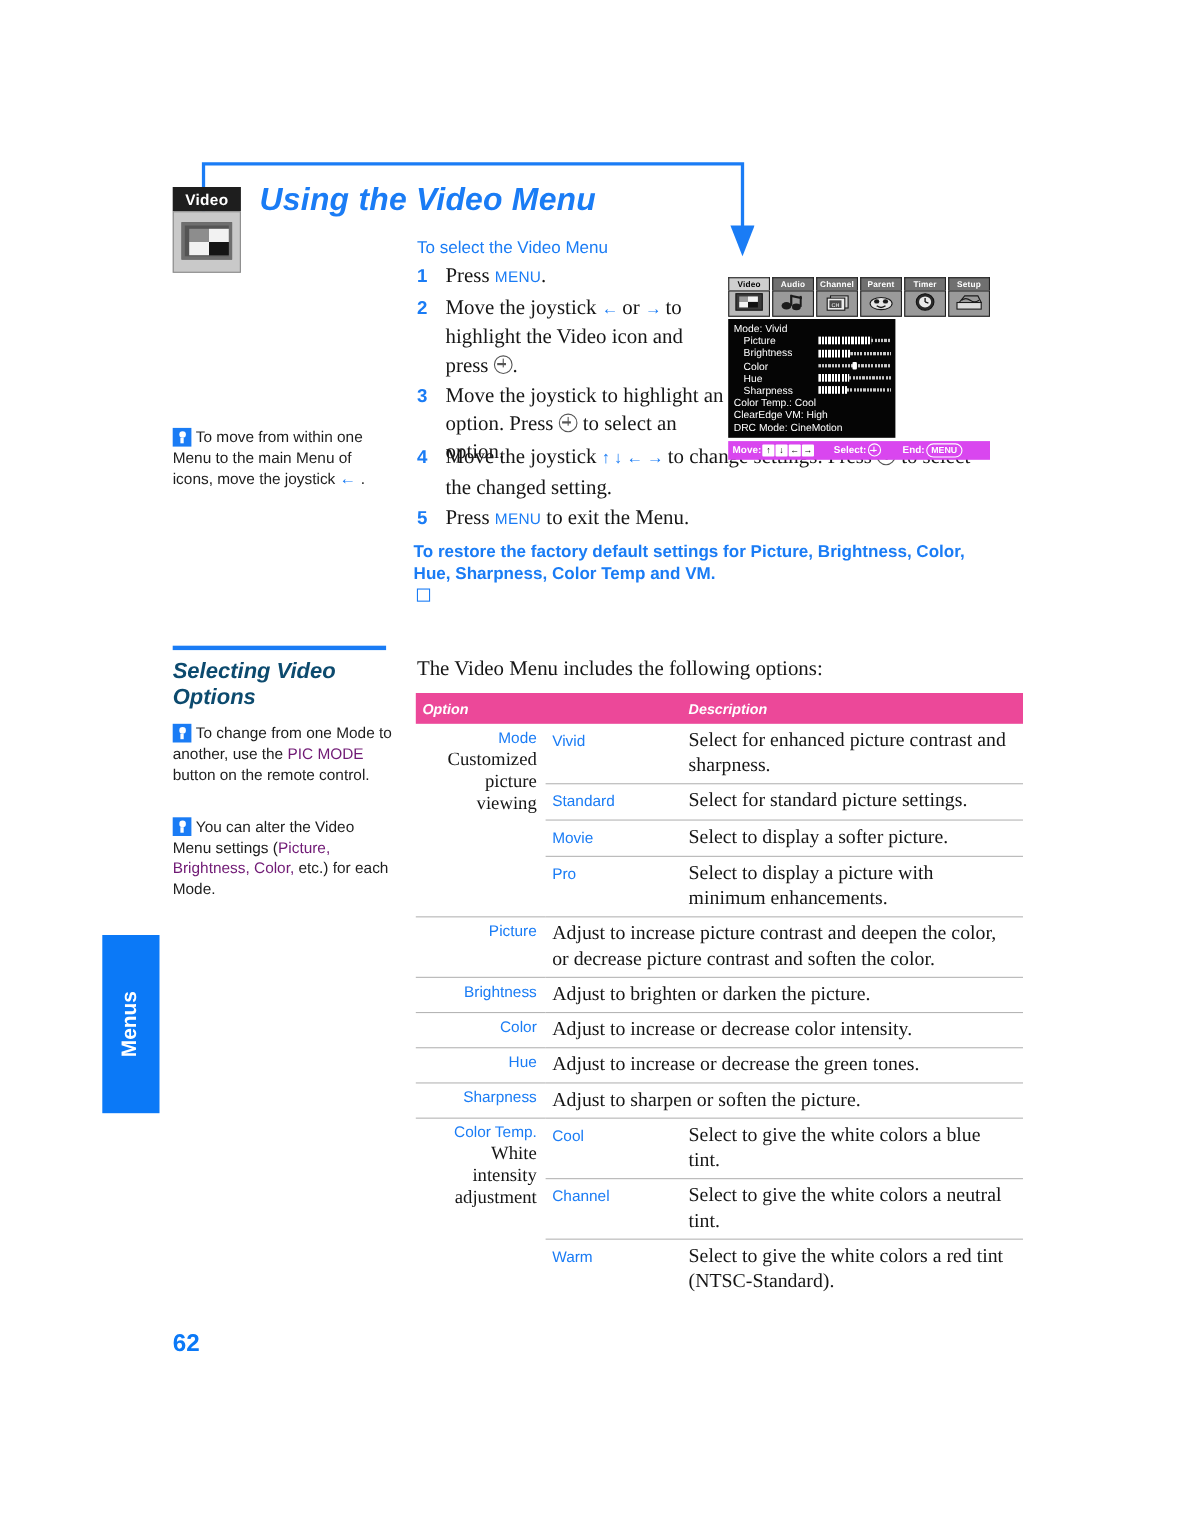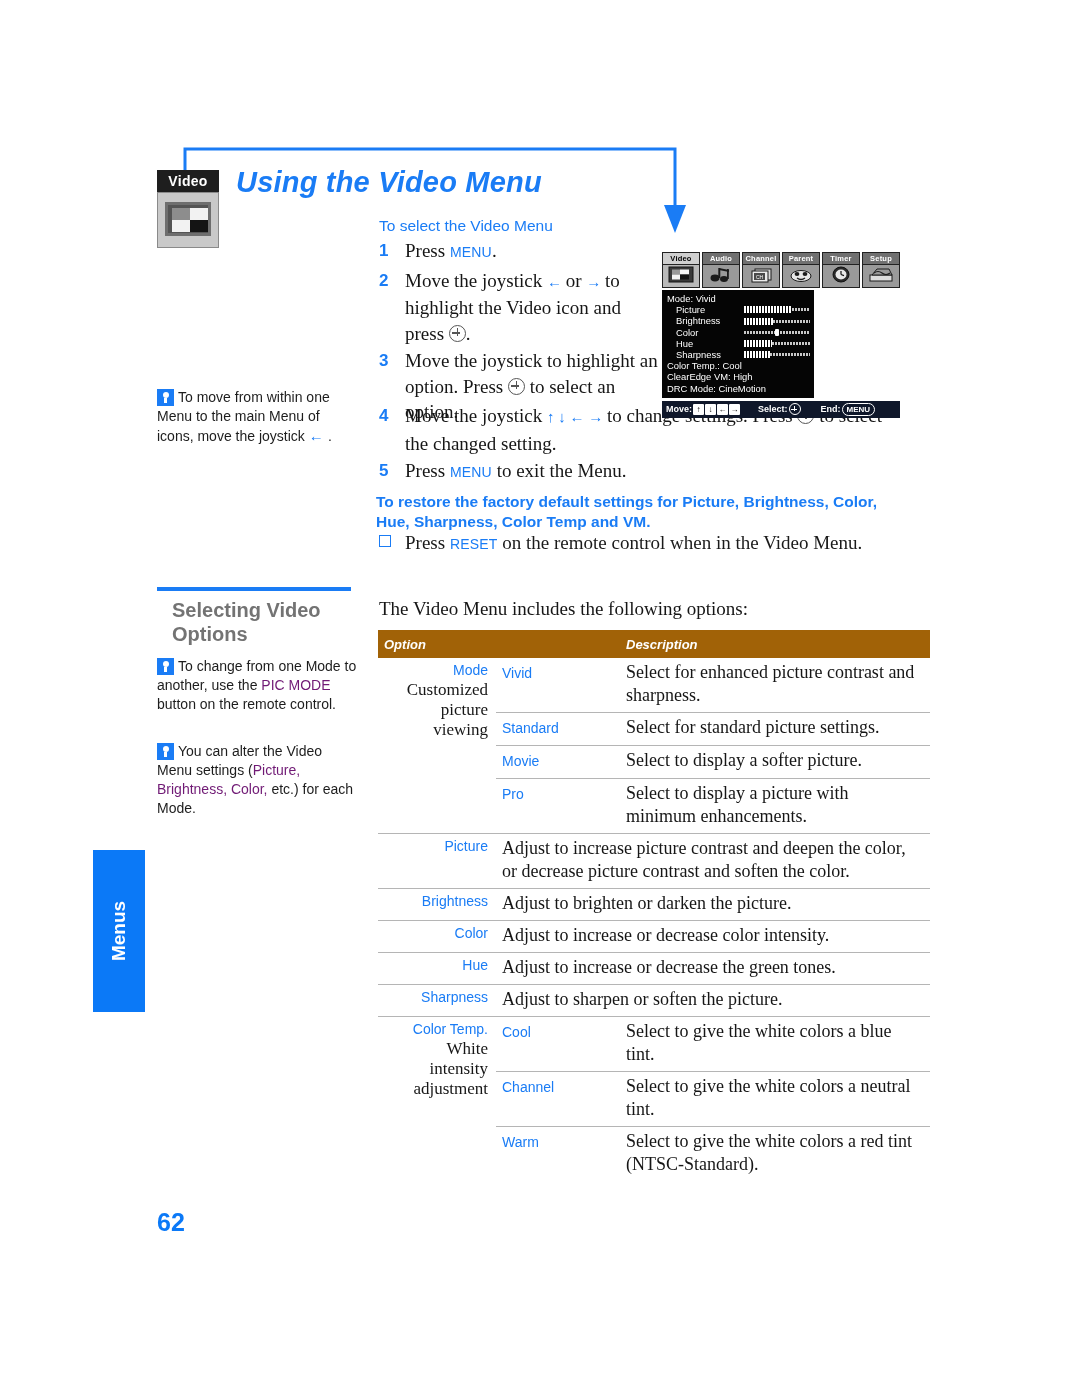--- a/index.html
+++ b/index.html
@@ -251,21 +251,21 @@
   }
   .osd-bar .rest {
     position:absolute; top:2px; height:3px;
     background: repeating-linear-gradient(to right,#c8c8c8 0 2px, #050505 2px 3px);
   }
   .osd-bar .knob {
     position:absolute; top:0; width:4px; height:7px; background:#fff; border-radius:1px;
   }
   #osd-footer {
     margin-top: 3px;
-    background: #0f172a;
+    background: #d946ef;
     height: 17px;
     width: 238px;
     display: flex;
     align-items: center;
     padding-left: 4px;
     box-sizing: border-box;
     color: #ffffff;
     font-family: "Liberation Sans", sans-serif;
     font-size: 9px;
     font-weight: 700;
@@ -343,27 +343,28 @@
   #sel-rule {
     position: absolute;
     left: 157px;
     top: 587px;
     width: 194px;
     height: 4px;
     background: #1a7cf5;
   }
   #sel-title {
     position: absolute;
-    left: 172px;
+    left: 157px;
     top: 598px;
     width: 200px;
     font-family: "Liberation Sans", sans-serif;
     font-size: 20px;
     font-weight: 700;
-    color: #737373;
+    font-style: italic;
+    color: #0c4a6e;
     line-height: 24px;
   }
   #note-mode {
     position: absolute;
     left: 157px;
     top: 657px;
     width: 200px;
   }
   #note-alter {
     position: absolute;
@@ -392,21 +393,21 @@
     font-weight: 700;
     white-space: nowrap;
   }
 
   
   #page-num {
     position: absolute;
     left: 157px;
     top: 1208px;
     font-family: "Liberation Sans", sans-serif;
-    font-size: 25px;
+    font-size: 22px;
     font-weight: 700;
     color: #0b79f7;
   }
 
   
   #table-intro {
     position: absolute;
     left: 379px;
     top: 598px;
     font-family: "Liberation Serif", serif;
@@ -417,21 +418,21 @@
   
   #opt-table {
     position: absolute;
     left: 378px;
     top: 630px;
     width: 552px;
     border-collapse: collapse;
     font-family: "Liberation Serif", serif;
   }
   #opt-table th {
-    background: #a16207;
+    background: #ec4899;
     color: #ffffff;
     font-family: "Liberation Sans", sans-serif;
     font-size: 13px;
     font-weight: 700;
     font-style: italic;
     text-align: left;
     padding: 4px 0 4px 6px;
     height: 20px;
   }
   #opt-table td {
@@ -509,21 +510,20 @@
     </div>
     <div class="step">
       <div class="step-num">5</div>
       <div class="step-txt">Press <span class="kbd">MENU</span> to exit the Menu.</div>
     </div>
   </div>
 
 <div id="reset-head">To restore the factory default settings for Picture, Brightness, Color, Hue, Sharpness, Color Temp and VM.</div>
 <div id="reset-item">
   <div class="bullet"><span></span></div>
-  <div class="rtxt">Press <span class="kbd">RESET</span> on the remote control when in the Video Menu.</div>
 </div>
 
 <div id="osd">
   <div id="osd-tabs">
       <div class="osd-tab sel">
         <div class="tname">Video</div>
         <div class="ticon">
           <svg width="26" height="17">
             <rect x="1" y="1" width="24" height="15" fill="#3a3a3a" stroke="#151515"></rect>
             <rect x="4" y="3.5" width="8" height="5" fill="#9a9a9a"></rect>

